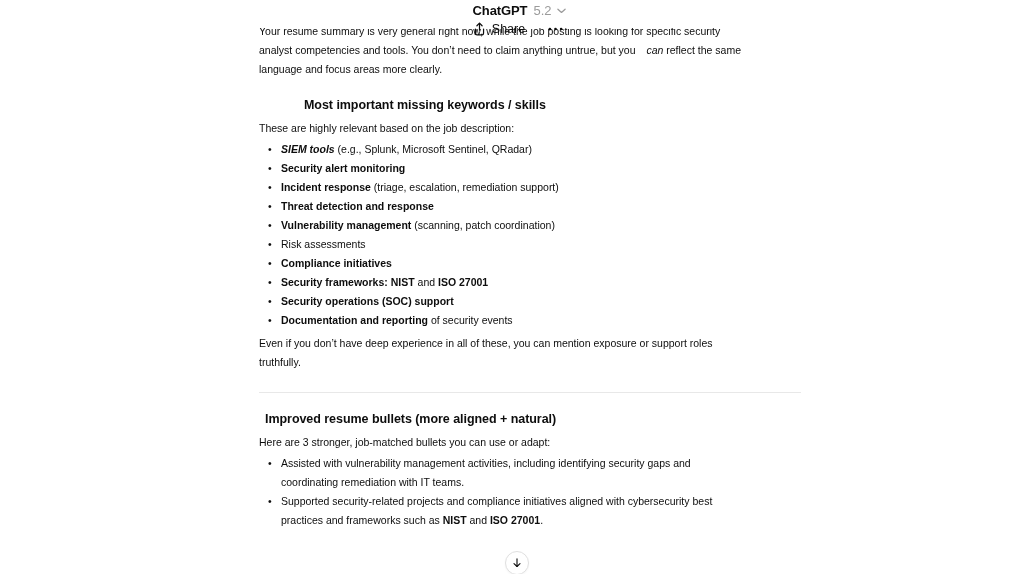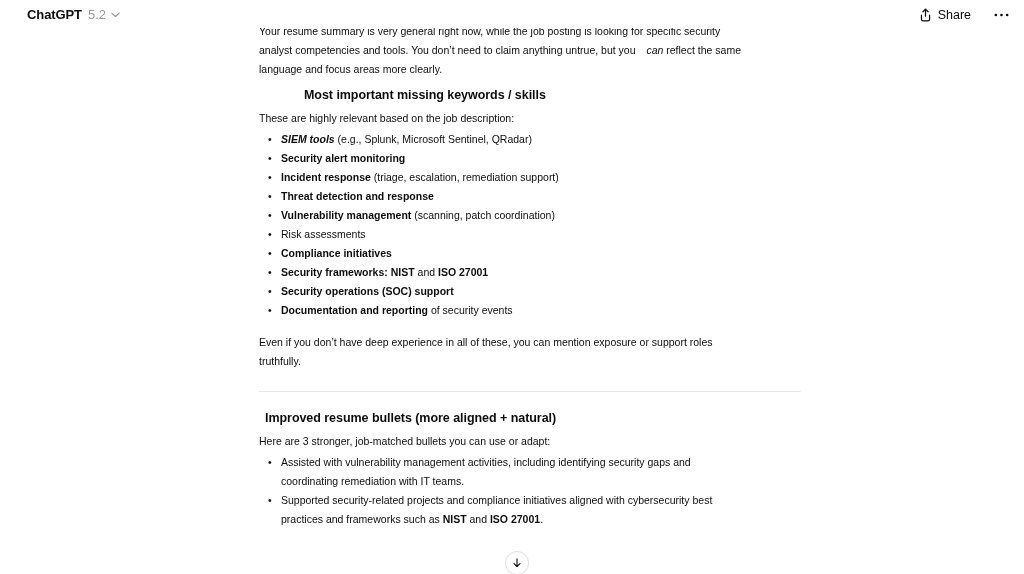--- a/index.html
+++ b/index.html
@@ -12,20 +12,21 @@
     position: relative;
   }
 
   
   .header {
     position: absolute; top: 0; left: 0; right: 0; height: 28px;
     display: flex; align-items: center; justify-content: space-between;
     padding: 2px 13px 0 27px;
     background: #ffffff;
     z-index: 5;
+    flex-direction: column;
   }
   .model-btn {
     display: flex; align-items: center; gap: 3px;
     font-size: 13px; line-height: 18px;
     cursor: pointer; border: none; background: transparent;
     font-family: inherit; color: #0d0d0d;
   }
   .model-name { font-weight: 700; letter-spacing: -0.1px; }
   .model-ver  { color: #9b9b9b; font-weight: 400; margin-left: 3px; }
   .chevron-icon { display: inline-flex; margin-left: 2px; color: #9b9b9b; }
@@ -45,31 +46,31 @@
   
   .content {
     position: absolute; left: 259px; top: 22px; width: 542px;
     font-size: 10.5px; line-height: 19px; color: #0d0d0d;
   }
   .para { white-space: pre-wrap; }
   .content h3 {
     font-size: 12.5px; line-height: 20px; font-weight: 700;
     letter-spacing: -0.05px;
   }
-  .h3-first  { margin-top: 6px; margin-bottom: 4px; padding-left: 45px; }
+  .h3-first  { margin-top: 16px; margin-bottom: 4px; padding-left: 45px; }
   .h3-second { margin-bottom: 4px; padding-left: 6px; }
   .lead { white-space: pre-wrap; }
   .content ul { list-style: none; margin-top: 2px; padding-left: 22px; }
   .content li { position: relative; white-space: pre-wrap; }
   .content li::before {
     content: "\2022";
     position: absolute; left: -13px; top: 0;
     font-size: 10.5px; color: #0d0d0d;
   }
-  .outro { margin-top: 13px; white-space: pre-wrap; }
+  .outro { margin-top: 4px; white-space: pre-wrap; }
   .divider {
     border: none; border-top: 1px solid #e8e8e8;
     margin: 20px 0 16px 0;
   }
 
   
   .scroll-down-btn {
     position: absolute; left: 505px; top: 551px;
     width: 24px; height: 24px; border-radius: 50%;
     background: #ffffff; border: 1px solid #e0e0e0;

